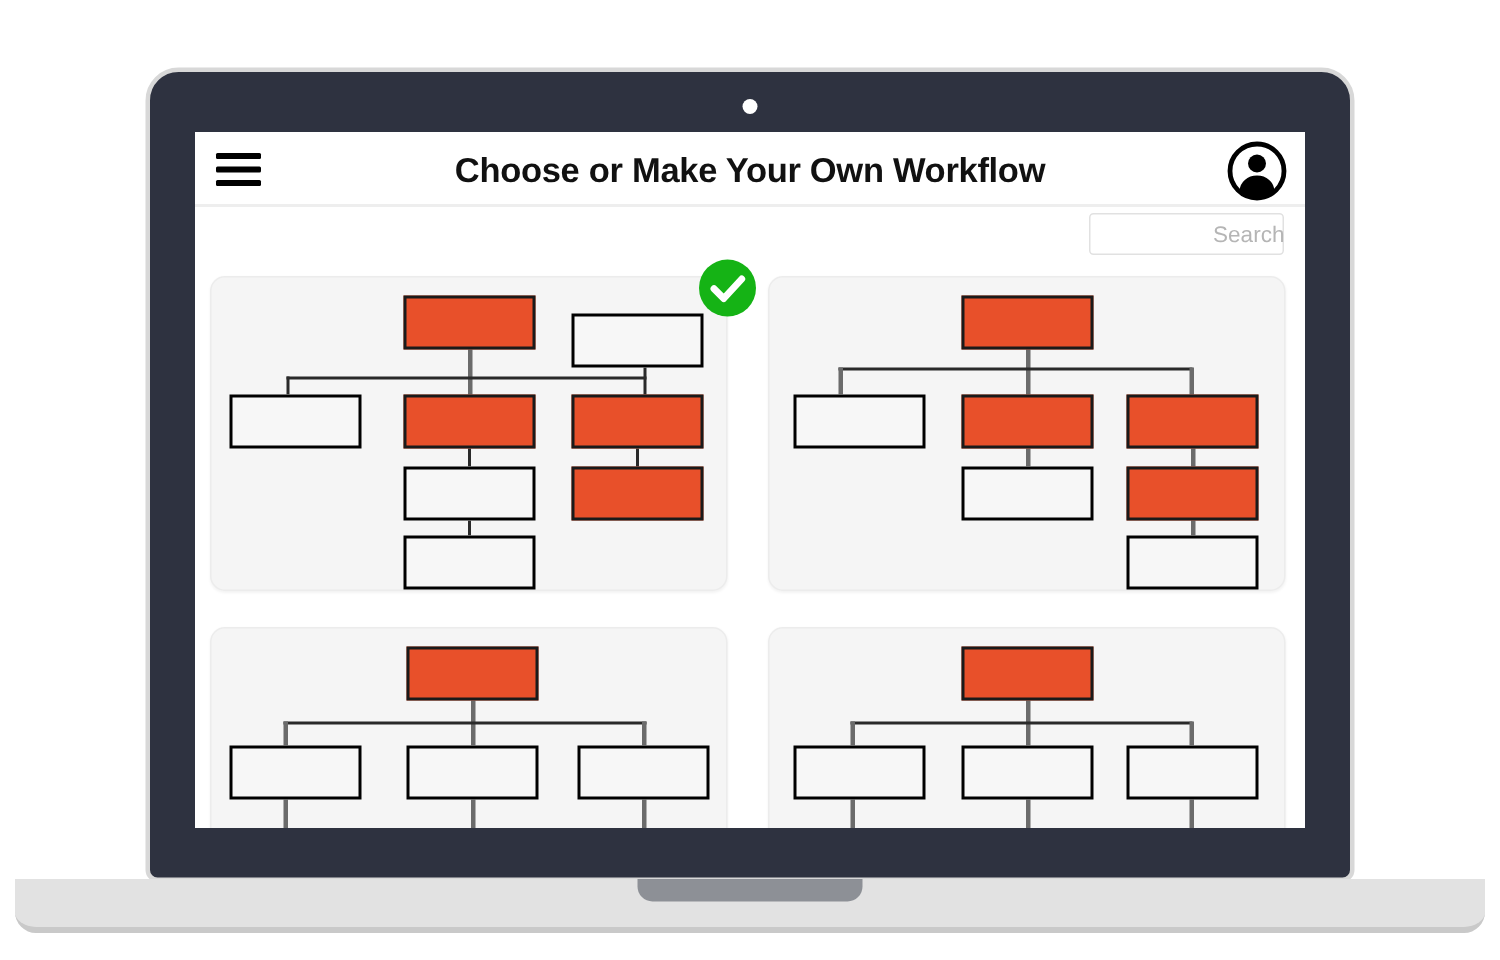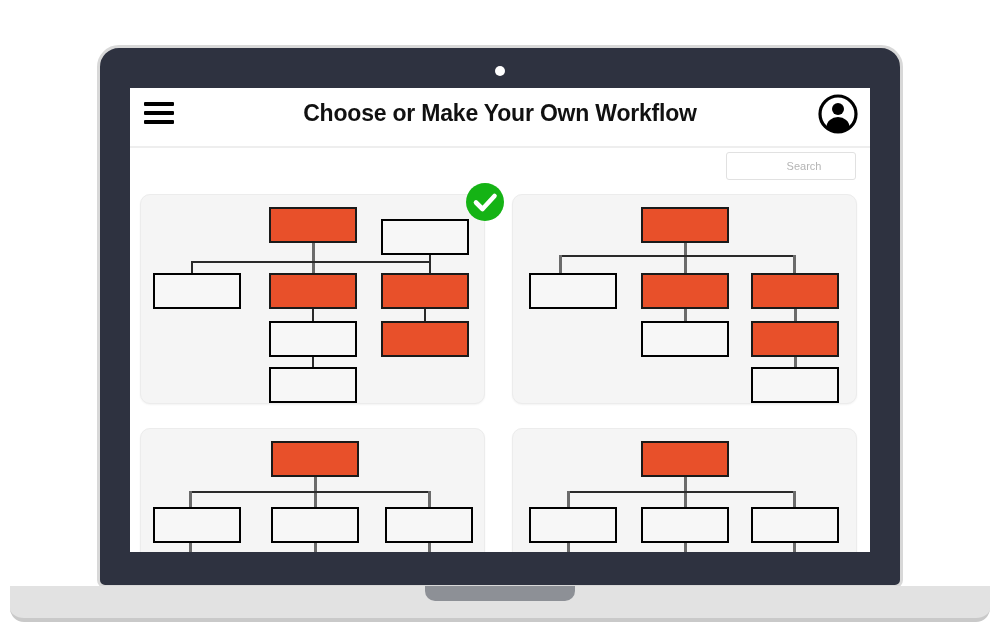--- a/index.html
+++ b/index.html
@@ -51,21 +51,21 @@
     position: absolute;
     left: 130px; top: 88px;
     width: 740px; height: 464px;
     background: #ffffff;
     overflow: hidden;
   }
 
   
   #app-header {
     position: relative;
-    height: 60px;
+    height: 50px;
     background: #ffffff;
     border-bottom: 2px solid #eeeeee;
   }
   #hamburger-icon {
     position: absolute; left: 10px; top: 11px;
     width: 38px; height: 28px;
     cursor: pointer;
     padding: 3px 4px;
   }
   #hamburger-icon span {
@@ -106,21 +106,21 @@
     display: flex;
     border: 1px solid #e1e1e1;
     border-radius: 3px;
     background: #ffffff;
   }
   #search-input {
     flex: 1;
     border: 0; outline: 0;
     background: transparent;
     font-family: "Liberation Sans", sans-serif;
-    font-size: 11px;
+    font-size: 15px;
     color: #555555;
     padding: 0 6px;
     text-align: center;
   }
   #search-input::placeholder { color: #b5b5b5; }
 
   
   #cards-area {
     position: relative;
     padding: 6px 10px 0 10px;

